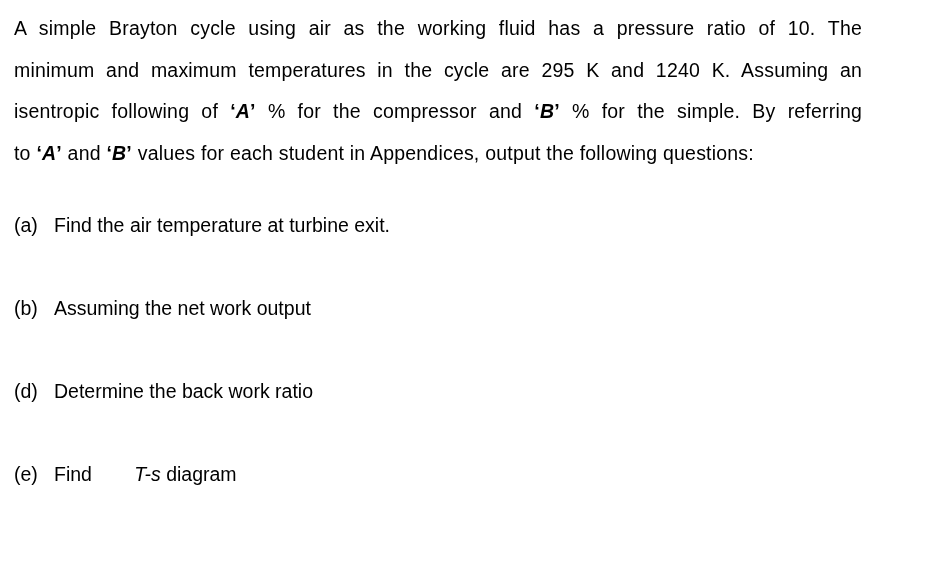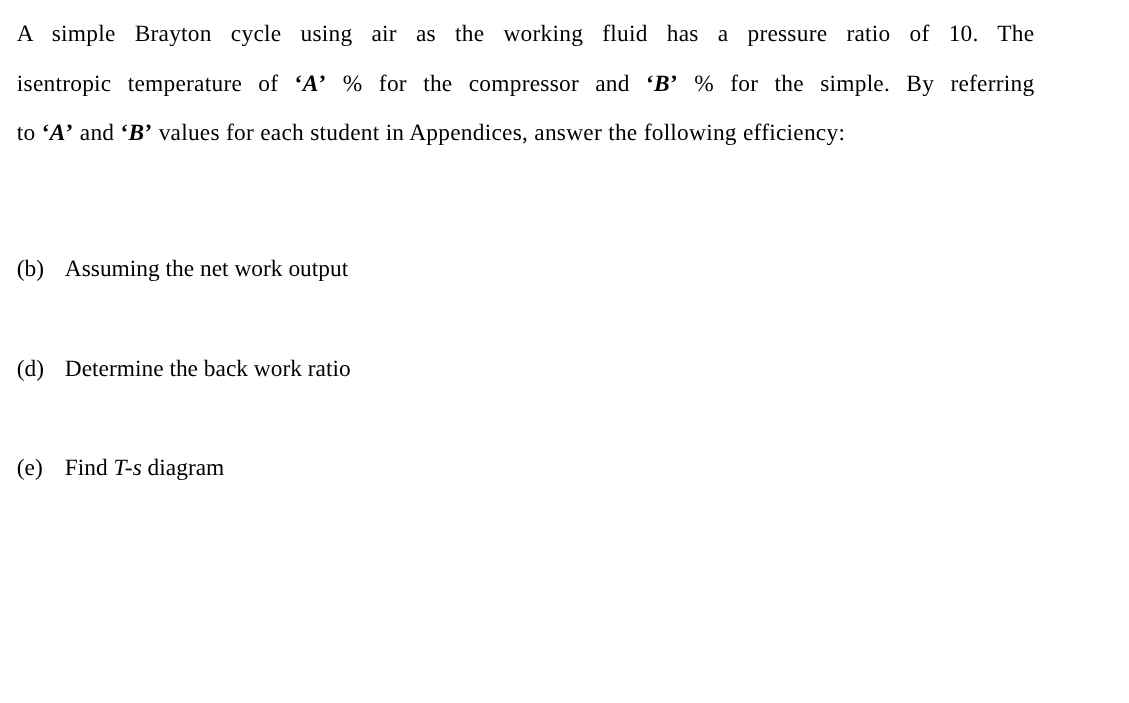--- a/index.html
+++ b/index.html
@@ -8,21 +8,21 @@
     padding: 0;
     background: #ffffff;
   }
 
   .page {
     position: relative;
     width: 941px;
     height: 586px;
     background: #ffffff;
     overflow: hidden;
-    font-family: Liberation Serif, serif;
+    font-family: Liberation Sans, sans-serif;
     color: #000000;
     -webkit-font-smoothing: antialiased;
   }
 
   
   .problem-statement {
     position: absolute;
     left: 14px;
     top: 8px;
     width: 848px;
@@ -77,32 +77,35 @@
     text-align: left;
   }
 
   .question-text {
     display: inline;
   }
 
   .italic-term {
     font-style: italic;
     font-weight: normal;
+    margin-left: 37px;
   }
 </style>
 </head>
 <body>
 
 <div class="page">
 
   <div class="problem-statement" id="problem-statement">
   <div class="line"><span>A simple Brayton cycle using air as the working fluid has a pressure ratio of 10. The</span></div>
-      <div class="line"><span>isentropic temperature of </span><span class="quote">‘</span><span class="var">A</span><span class="quote">’</span><span> % for the compressor and </span><span class="quote">‘</span><span class="var">B</span><span class="quote">’</span><span> % for the simple. By referring</span></div>
-      <div class="line last"><span>to </span><span class="quote">‘</span><span class="var">A</span><span class="quote">’</span><span> and </span><span class="quote">‘</span><span class="var">B</span><span class="quote">’</span><span> values for each student in Appendices, answer the following efficiency:</span></div>
+      <div class="line"><span>minimum and maximum temperatures in the cycle are 295 K and 1240 K. Assuming an</span></div>
+      <div class="line"><span>isentropic following of </span><span class="quote">‘</span><span class="var">A</span><span class="quote">’</span><span> % for the compressor and </span><span class="quote">‘</span><span class="var">B</span><span class="quote">’</span><span> % for the simple. By referring</span></div>
+      <div class="line last"><span>to </span><span class="quote">‘</span><span class="var">A</span><span class="quote">’</span><span> and </span><span class="quote">‘</span><span class="var">B</span><span class="quote">’</span><span> values for each student in Appendices, output the following questions:</span></div>
     </div>
 
   <div class="question-list" id="question-list">
+  <div class="question-item"><span class="question-label">(a)</span><span class="question-text"><span>Find the air temperature at turbine exit.</span></span></div>
       <div class="question-item"><span class="question-label">(b)</span><span class="question-text"><span>Assuming the net work output</span></span></div>
       <div class="question-item"><span class="question-label">(d)</span><span class="question-text"><span>Determine the back work ratio</span></span></div>
       <div class="question-item"><span class="question-label">(e)</span><span class="question-text"><span>Find </span><span class="italic-term">T-s</span><span> diagram</span></span></div>
     </div>
 
 </div>
 
 </body></html>

